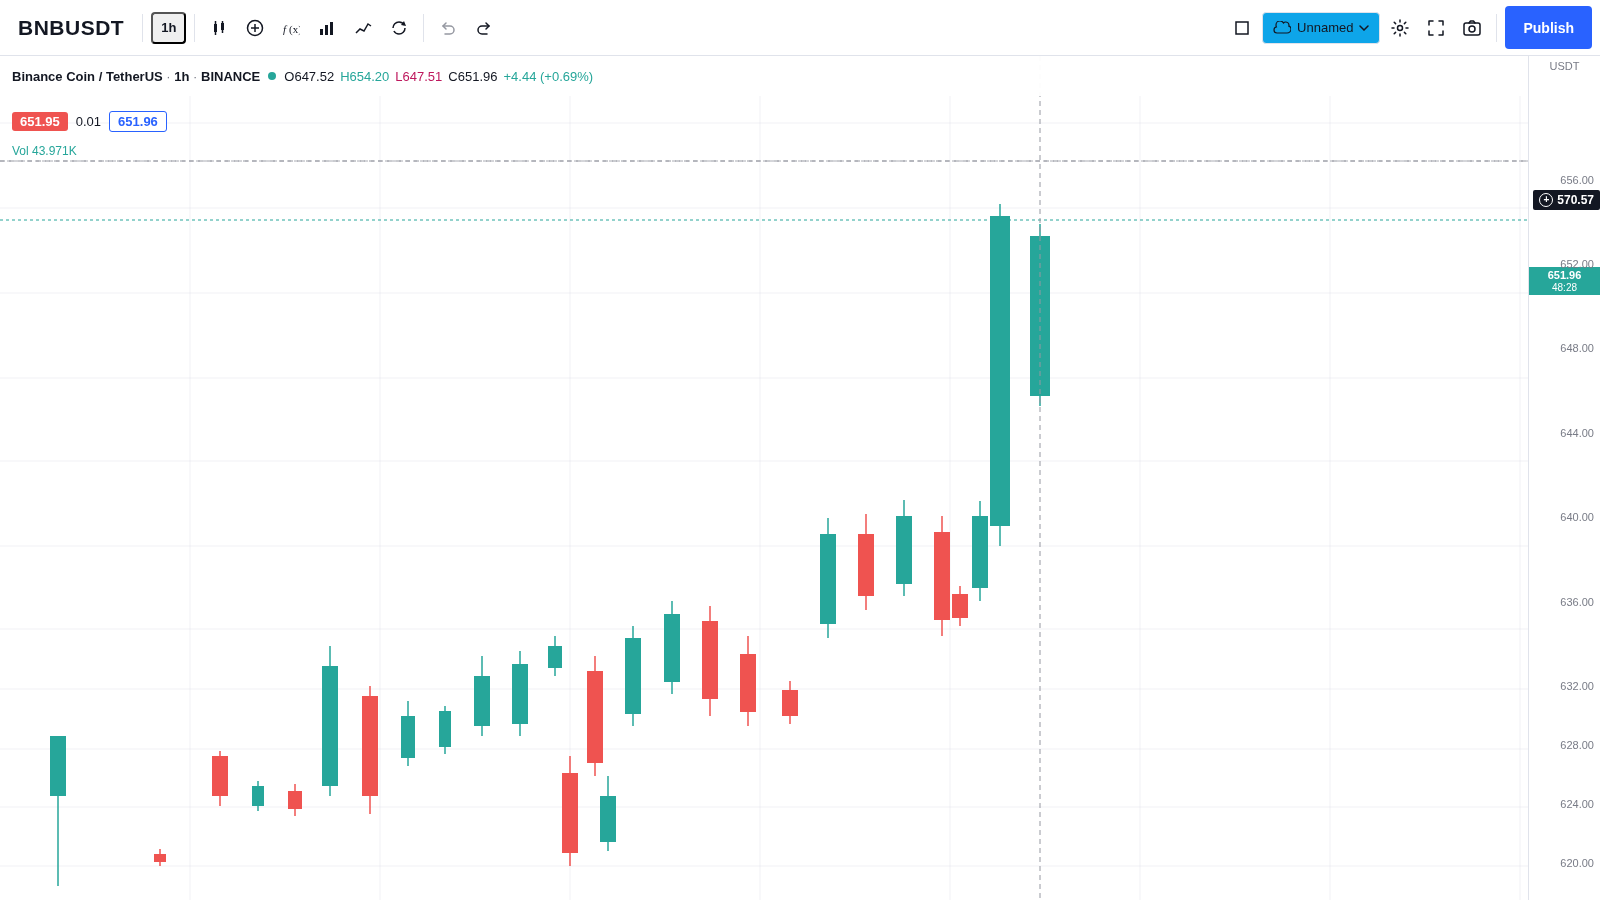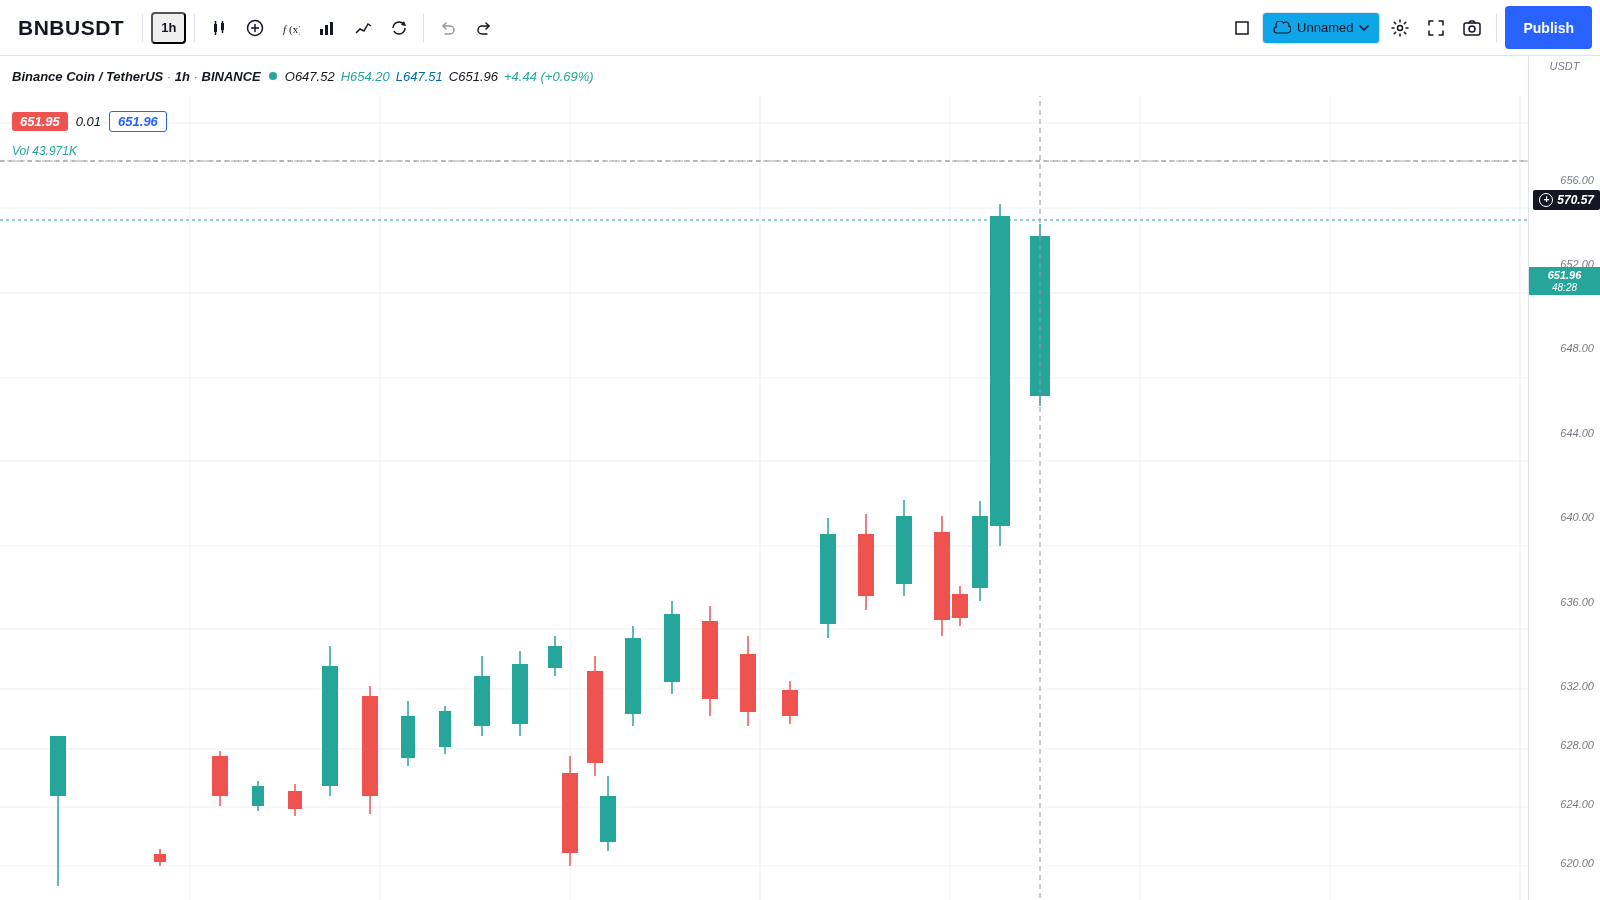--- a/index.html
+++ b/index.html
@@ -39,21 +39,20 @@
       height: 43px; padding: 0 18px;
       background: #2962ff; color: #fff;
       border: none; border-radius: 4px; cursor: pointer;
       font-size: 14px; font-weight: 600;
     }
 
     
     #chart-container {
       display: flex; width: 1600px; height: calc(900px - 56px);
       position: relative;
-      font-style: italic;
     }
     #chart-main {
       flex: 1; position: relative; overflow: hidden;
     }
     #price-axis {
       width: 72px; background: #ffffff;
       border-left: 1px solid #e0e3eb;
       position: relative; flex-shrink: 0;
     }
 
@@ -61,21 +60,21 @@
     #info-bar {
       position: absolute; top: 0; left: 0; right: 0; height: 40px;
       display: flex; align-items: center; gap: 8px; padding: 0 12px;
       background: rgba(255,255,255,0.95); z-index: 10; pointer-events: none;
     }
     .info-symbol { font-size: 13px; font-weight: 600; color: #131722; }
     .info-dot { width: 8px; height: 8px; border-radius: 50%; background: #26a69a; }
     .info-ohlc { font-size: 13px; color: #131722; display: flex; gap: 6px; }
     .info-o { color: #131722; }
     .info-h { color: #26a69a; }
-    .info-l { color: #0369a1; }
+    .info-l { color: #be185d; }
     .info-c { color: #131722; }
     .info-chg { color: #26a69a; font-size: 13px; }
 
     
     #price-badges {
       position: absolute; top: 40px; left: 0; right: 0; height: 50px;
       display: flex; align-items: center; gap: 8px; padding: 0 12px;
       z-index: 10; pointer-events: none;
     }
     .price-badge-red {

